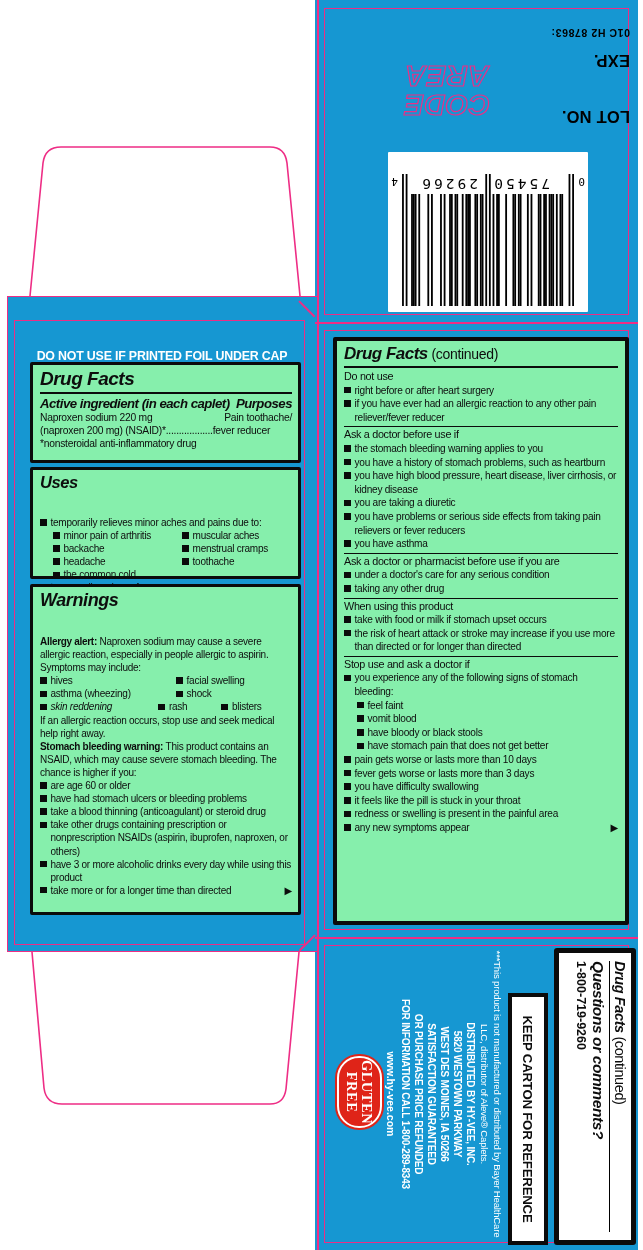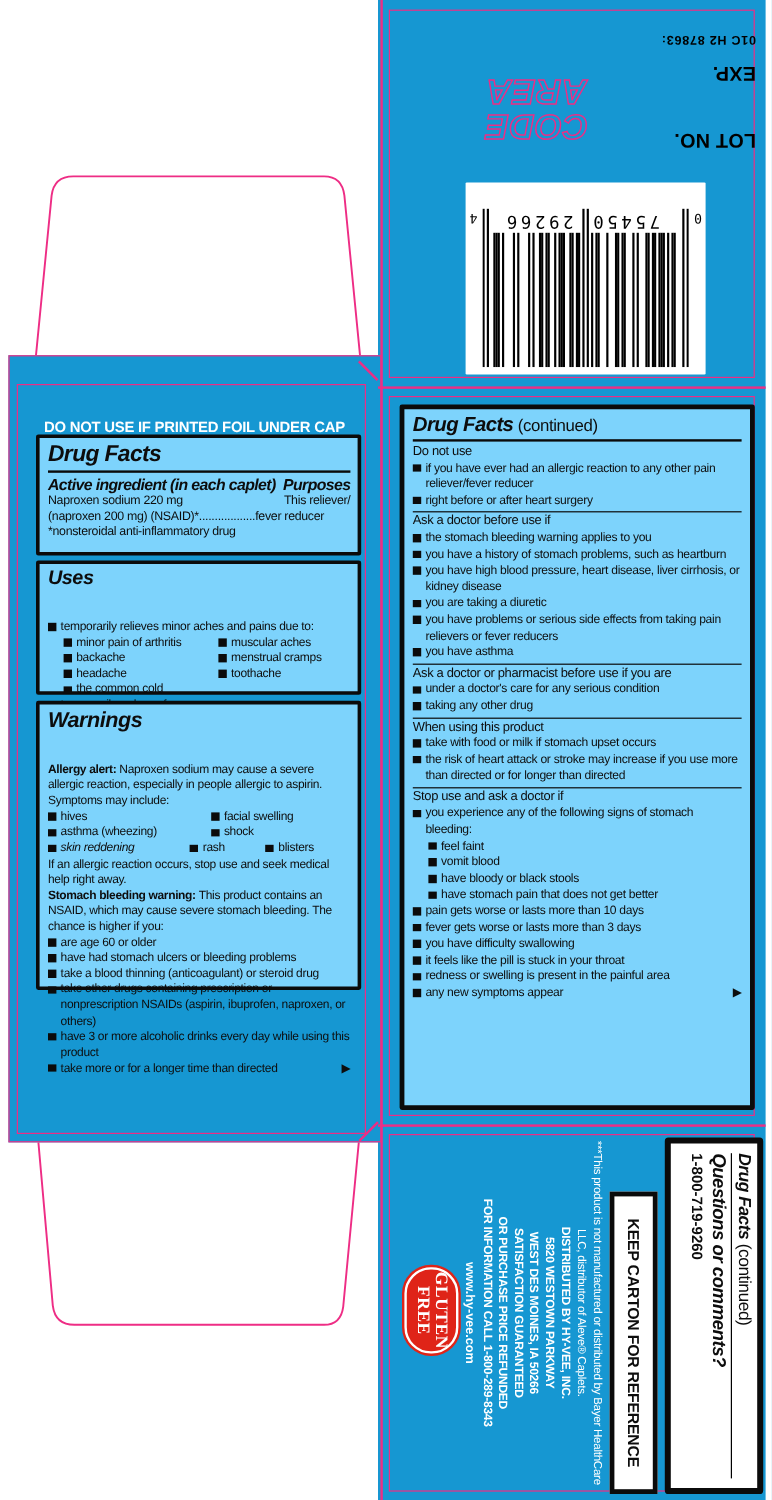--- a/index.html
+++ b/index.html
@@ -8,21 +8,21 @@
   .abs{position:absolute;}
   
   .blue{background:#1697d2;}
   .pinkline{position:absolute;background:#ee2d85;}
   .inset{position:absolute;border:1.5px solid #ee2d85;pointer-events:none;}
   svg.flap{position:absolute;left:0;top:0;width:643px;height:1250px;pointer-events:none;}
   
   .foil{color:#fff;font-weight:bold;font-size:12.4px;line-height:15.5px;text-align:center;
         letter-spacing:-0.2px;margin-top:24px;}
   
-  .dfbox{position:absolute;background:#7dd3fc;border:3px solid #0b0b0b;border-radius:2px;
+  .dfbox{position:absolute;background:#86efac;border:3px solid #0b0b0b;border-radius:2px;
          box-sizing:border-box;padding:3px 6px 3px 7px;}
   .df-title{font-style:italic;font-weight:bold;font-size:19px;letter-spacing:-0.5px;
             border-bottom:2px solid #0b0b0b;padding-bottom:2px;margin-bottom:2px;}
   .df-title .suffix{font-style:normal;font-weight:normal;font-size:14px;letter-spacing:-0.3px;}
   .df-title2{font-style:italic;font-weight:bold;font-size:16.5px;letter-spacing:-0.4px;margin-bottom:1px;}
   .ai-head{display:flex;justify-content:space-between;font-style:italic;font-weight:bold;
            font-size:13.2px;letter-spacing:-0.5px;border-bottom:0;margin-top:1px;}
   .ai-row{display:flex;justify-content:space-between;font-size:10.3px;line-height:13px;letter-spacing:-0.25px;}
   .ai-line{font-size:10.3px;line-height:13px;letter-spacing:-0.25px;}
   .df-body{font-size:10px;line-height:13.1px;letter-spacing:-0.25px;margin-top:24px;}
@@ -170,21 +170,21 @@
   </div>
 
   <div class="dfbox" style="left:30px;top:362px;width:271px;height:101px;">
     <div class="df-title">Drug Facts</div>
     <div class="ai-head">
       <span>Active ingredient (in each caplet)</span>
       <span>Purposes</span>
     </div>
     <div class="ai-row">
       <span>Naproxen sodium 220 mg</span>
-      <span>This reliever/</span>
+      <span>Pain toothache/</span>
     </div>
     <div class="ai-line">(naproxen 200 mg) (NSAID)*..................fever reducer</div>
     <div class="ai-line">*nonsteroidal anti-inflammatory drug</div>
   </div>
 
   <div class="dfbox" style="left:30px;top:467px;width:271px;height:112px;">
     <div class="df-title2">Uses</div>
     <div class="df-body">
         <div class="df-b">
           <span class="sq"></span>
@@ -206,21 +206,21 @@
           <span class="sq"></span>
           <span class="bt">the common cold</span>
         </div>
         <div class="df-b">
           <span class="sq"></span>
           <span class="bt">temporarily reduces fever</span>
         </div>
       </div>
   </div>
 
-  <div class="dfbox" style="left:30px;top:584px;width:271px;height:241px;">
+  <div class="dfbox" style="left:30px;top:584px;width:271px;height:331px;">
     <div class="df-title2" style="font-size:18px;">Warnings</div>
     <div class="df-body">
         <div class="df-p"><b>Allergy alert: </b>Naproxen sodium may cause a severe allergic reaction, especially in people allergic to aspirin. Symptoms may include:</div>
         <div class="df-row c2">
           <div class="df-cell"><span class="sq"></span>hives</div>
           <div class="df-cell"><span class="sq"></span>facial swelling</div>
         </div>
         <div class="df-row c2">
           <div class="df-cell"><span class="sq"></span>asthma (wheezing)</div>
           <div class="df-cell"><span class="sq"></span>shock</div>
@@ -262,25 +262,25 @@
 
   <div class="dfbox" style="left:333px;top:337px;width:296px;height:588px;border-width:4px;padding:3px 7px;">
     <div class="df-title" style="font-size:17px;">
       <span>Drug Facts</span><span class="suffix"> (continued)</span>
     </div>
     <div class="cont-body">
         <div class="">
           <div class="sec-h">Do not use</div>
           <div class="df-b">
             <span class="sq"></span>
+            <span class="bt">right before or after heart surgery</span>
+          </div>
+          <div class="df-b">
+            <span class="sq"></span>
             <span class="bt">if you have ever had an allergic reaction to any other pain reliever/fever reducer</span>
-          </div>
-          <div class="df-b">
-            <span class="sq"></span>
-            <span class="bt">right before or after heart surgery</span>
           </div>
         </div>
         <div class="sec">
           <div class="sec-h">Ask a doctor before use if</div>
           <div class="df-b">
             <span class="sq"></span>
             <span class="bt">the stomach bleeding warning applies to you</span>
           </div>
           <div class="df-b">
             <span class="sq"></span>

